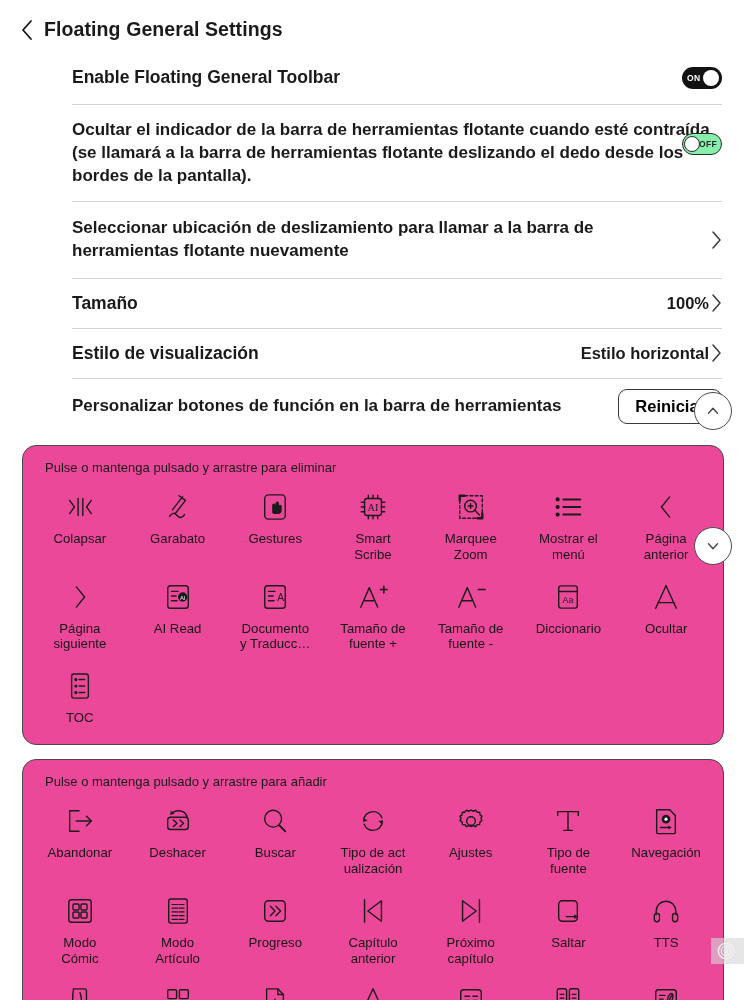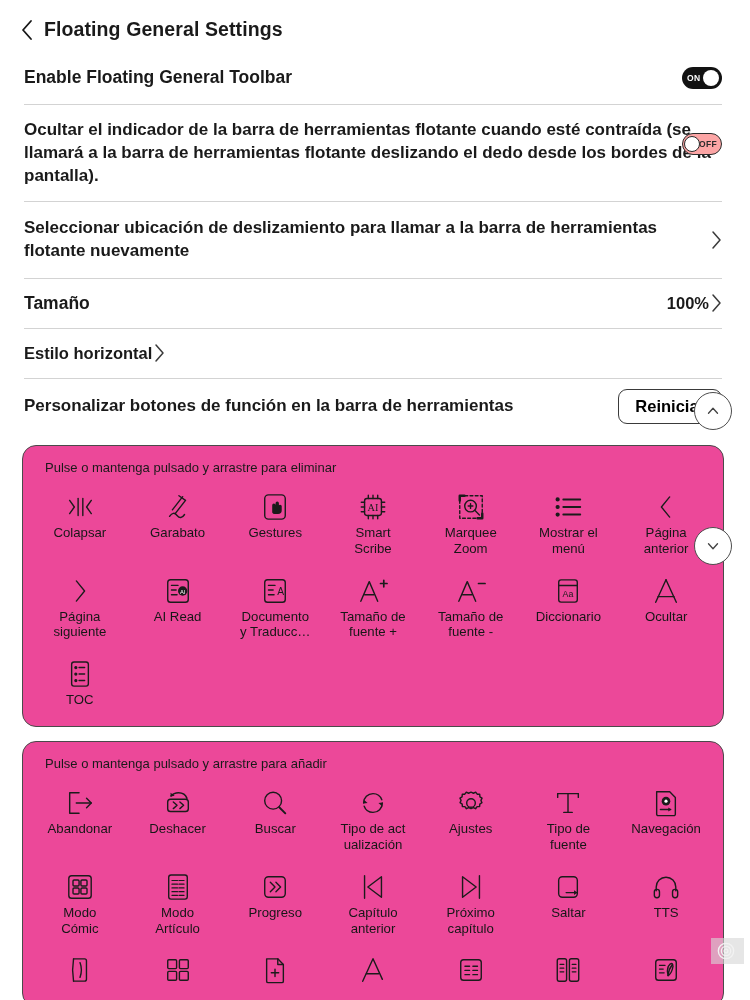--- a/index.html
+++ b/index.html
@@ -20,20 +20,21 @@
   .back-chevron { width: 14px; height: 22px; flex: none; }
   .back-chevron svg { display: block; }
   .page-title { font-size: 19.5px; font-weight: 600; letter-spacing: .1px; }
 
   
   .rows { padding: 0 24px; }
   .row {
     display: flex; align-items: center; justify-content: space-between;
     gap: 12px; position: relative;
     border-bottom: 1px solid #d3d3d3;
+    margin-left: 48px;
   }
   .row:last-child { border-bottom: none; }
   .row-label { font-size: 17.5px; font-weight: 600; line-height: 1.34; }
   .row-right { display: flex; align-items: center; gap: 2px; flex: none; }
   .row-value { font-size: 16.5px; font-weight: 600; white-space: nowrap; }
   .chev-right { width: 11px; height: 20px; flex: none; }
 
   .row-toolbar   { height: 54px; }
   .row-hide      { padding: 14px 0 14px 0; align-items: flex-start; }
   .row-hide .row-label { max-width: 690px; font-size: 17px; }
@@ -44,21 +45,21 @@
   .row-style     { height: 50px; }
   .row-custom    { height: 56px; border-bottom: none; }
   .row-custom .row-label { font-size: 17px; }
 
   
   .toggle {
     width: 40px; height: 22px; border-radius: 11px;
     display: flex; align-items: center; position: relative; flex: none;
   }
   .toggle.on { background: #121212; justify-content: flex-start; padding-left: 5px; }
-  .toggle.off { background: #fca5a5; border: 1.6px solid #2b2b2b; justify-content: flex-end; padding-right: 4px; }
+  .toggle.off { background: #86efac; border: 1.6px solid #2b2b2b; justify-content: flex-end; padding-right: 4px; }
   .toggle .t-label { font-size: 8.5px; font-weight: 700; letter-spacing: .3px; }
   .toggle.on .t-label { color: #ffffff; }
   .toggle.off .t-label { color: #2b2b2b; }
   .knob { position: absolute; width: 16px; height: 16px; border-radius: 50%; }
   .toggle.on .knob  { background: #ffffff; right: 3px; }
   .toggle.off .knob { background: #ffffff; border: 1.6px solid #2b2b2b; left: 1px; }
 
   
   .reset-btn {
     border: 1.4px solid #3a3a3a; border-radius: 9px;
@@ -75,21 +76,21 @@
   }
   .panel-hint { font-size: 13px; font-weight: 500; padding: 2px 0 6px 14px; color: #1a1a1a; }
   .grid { display: grid; grid-template-columns: repeat(7, 1fr); row-gap: 4px; }
   .cell {
     display: flex; flex-direction: column; align-items: center;
     padding: 8px 2px 4px 2px;
   }
   .cell .glyph { height: 36px; display: flex; align-items: center; justify-content: center; }
   .cell .glyph svg { display: block; }
   .cell .cap {
-    font-size: 13.2px; line-height: 1.2;
+    margin-top: 6px; font-size: 13.2px; line-height: 1.2;
     text-align: center; max-width: 92px; font-weight: 500; color: #171717;
   }
 
   
   .scroll-btn {
     position: absolute; width: 38px; height: 38px; border-radius: 50%;
     background: #ffffff; border: 1.4px solid #4d4d4d;
     display: flex; align-items: center; justify-content: center;
     z-index: 20;
   }
@@ -161,20 +162,21 @@
         <span class="row-value">100%</span>
         <span class="chev-right">
           <svg viewBox="0 0 11 20" width="11" height="20" fill="none" stroke="#3a3a3a" stroke-width="1.5" stroke-linecap="round" stroke-linejoin="round">
               <path d="M2 2 L9 10 L2 18"></path>
             </svg>
         </span>
       </span>
     </div>
 
     <div class="row row-style">
+      <span class="row-label">Estilo de visualización</span>
       <span class="row-right">
         <span class="row-value">Estilo horizontal</span>
         <span class="chev-right">
           <svg viewBox="0 0 11 20" width="11" height="20" fill="none" stroke="#3a3a3a" stroke-width="1.5" stroke-linecap="round" stroke-linejoin="round">
               <path d="M2 2 L9 10 L2 18"></path>
             </svg>
         </span>
       </span>
     </div>
 

